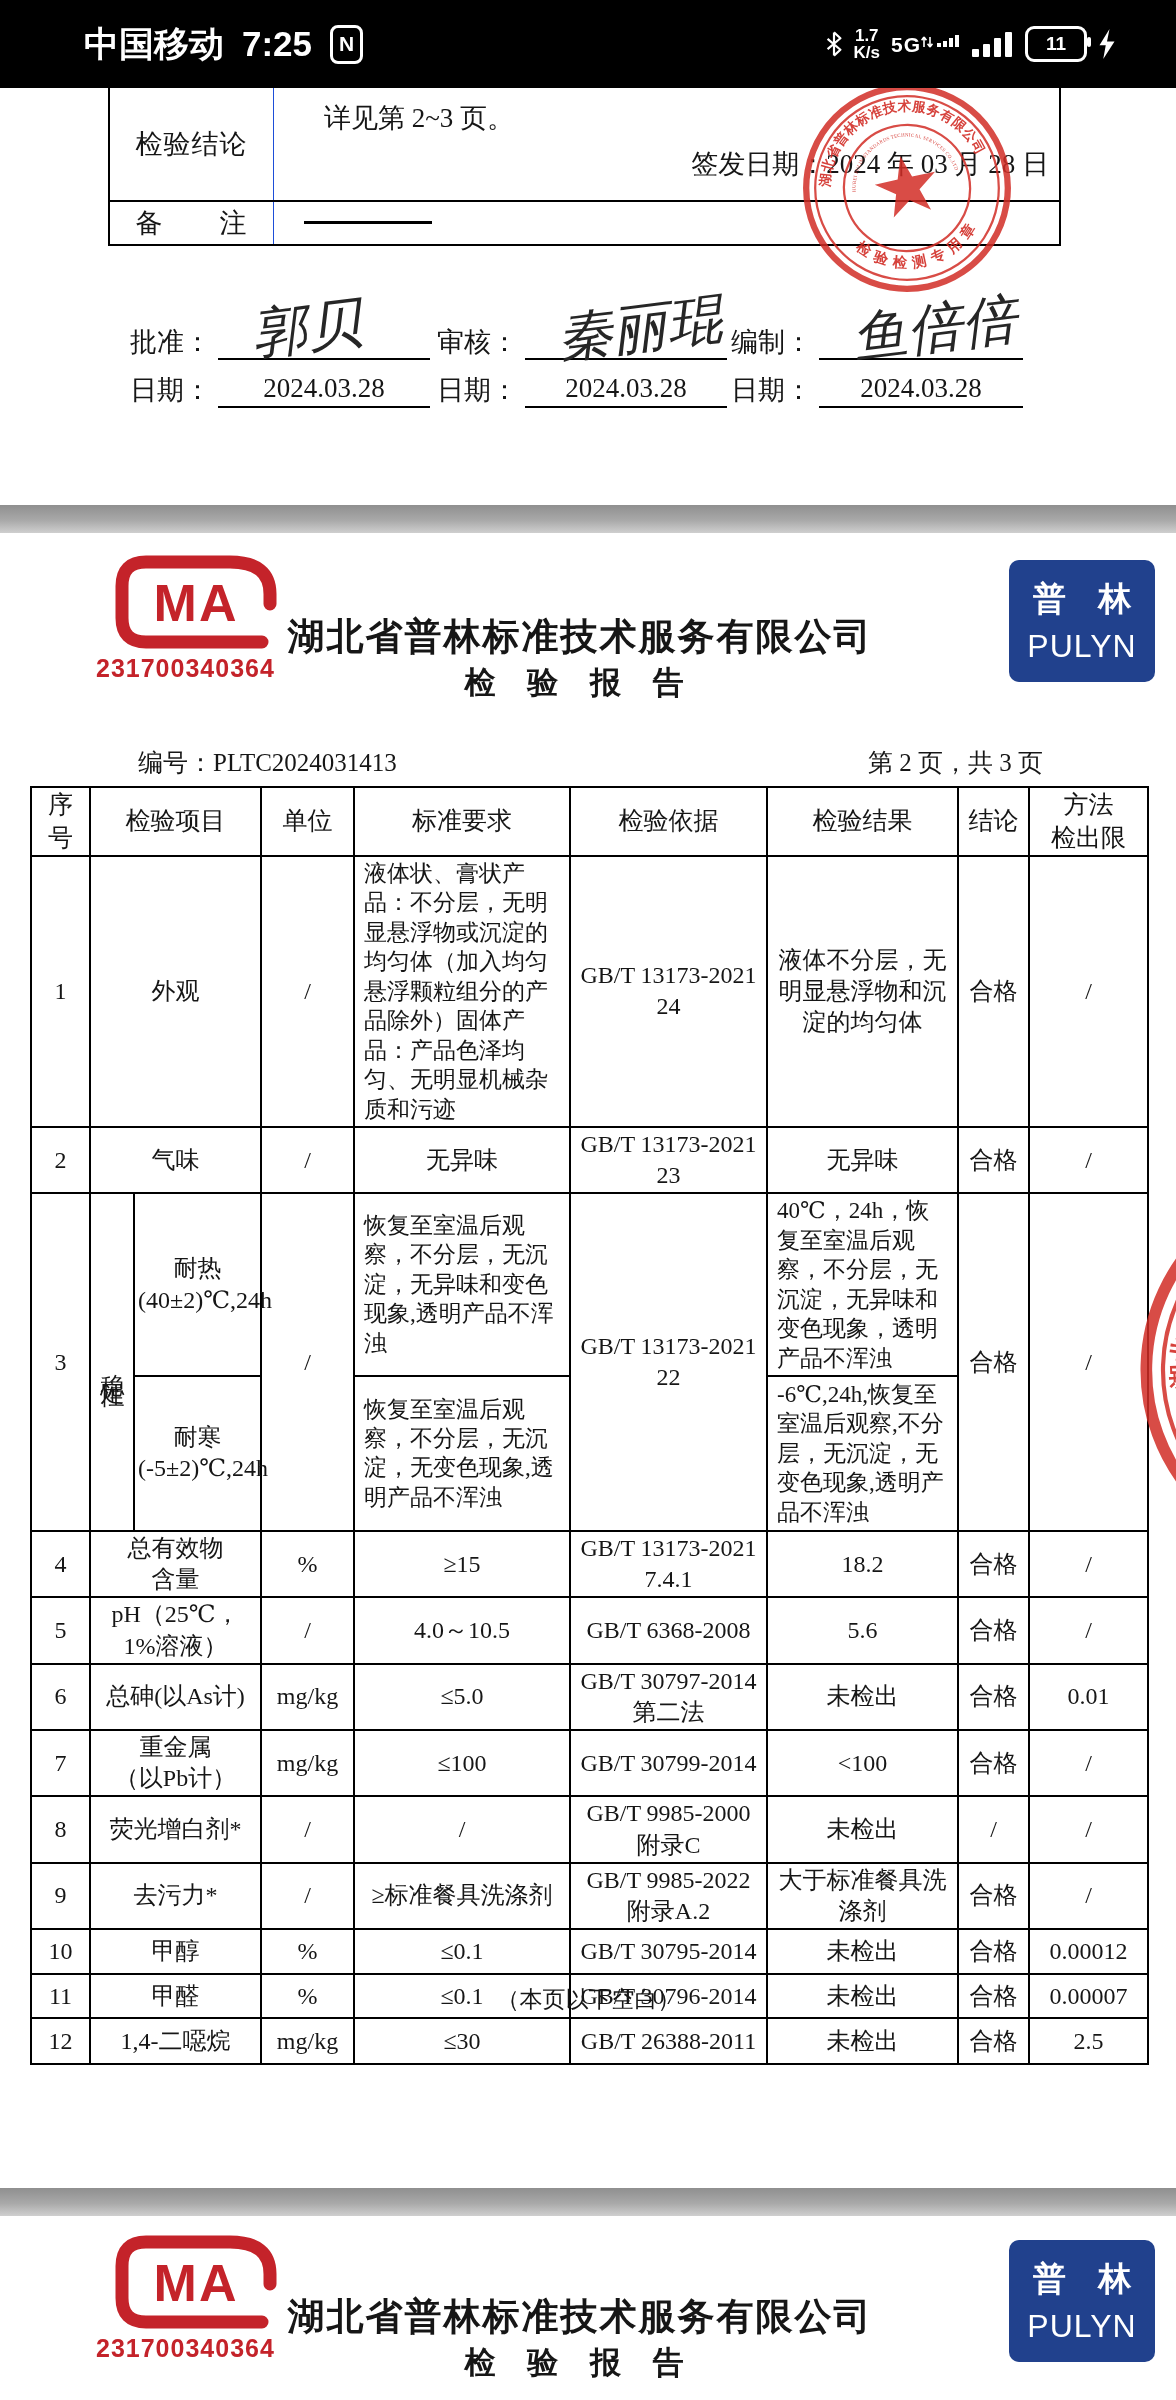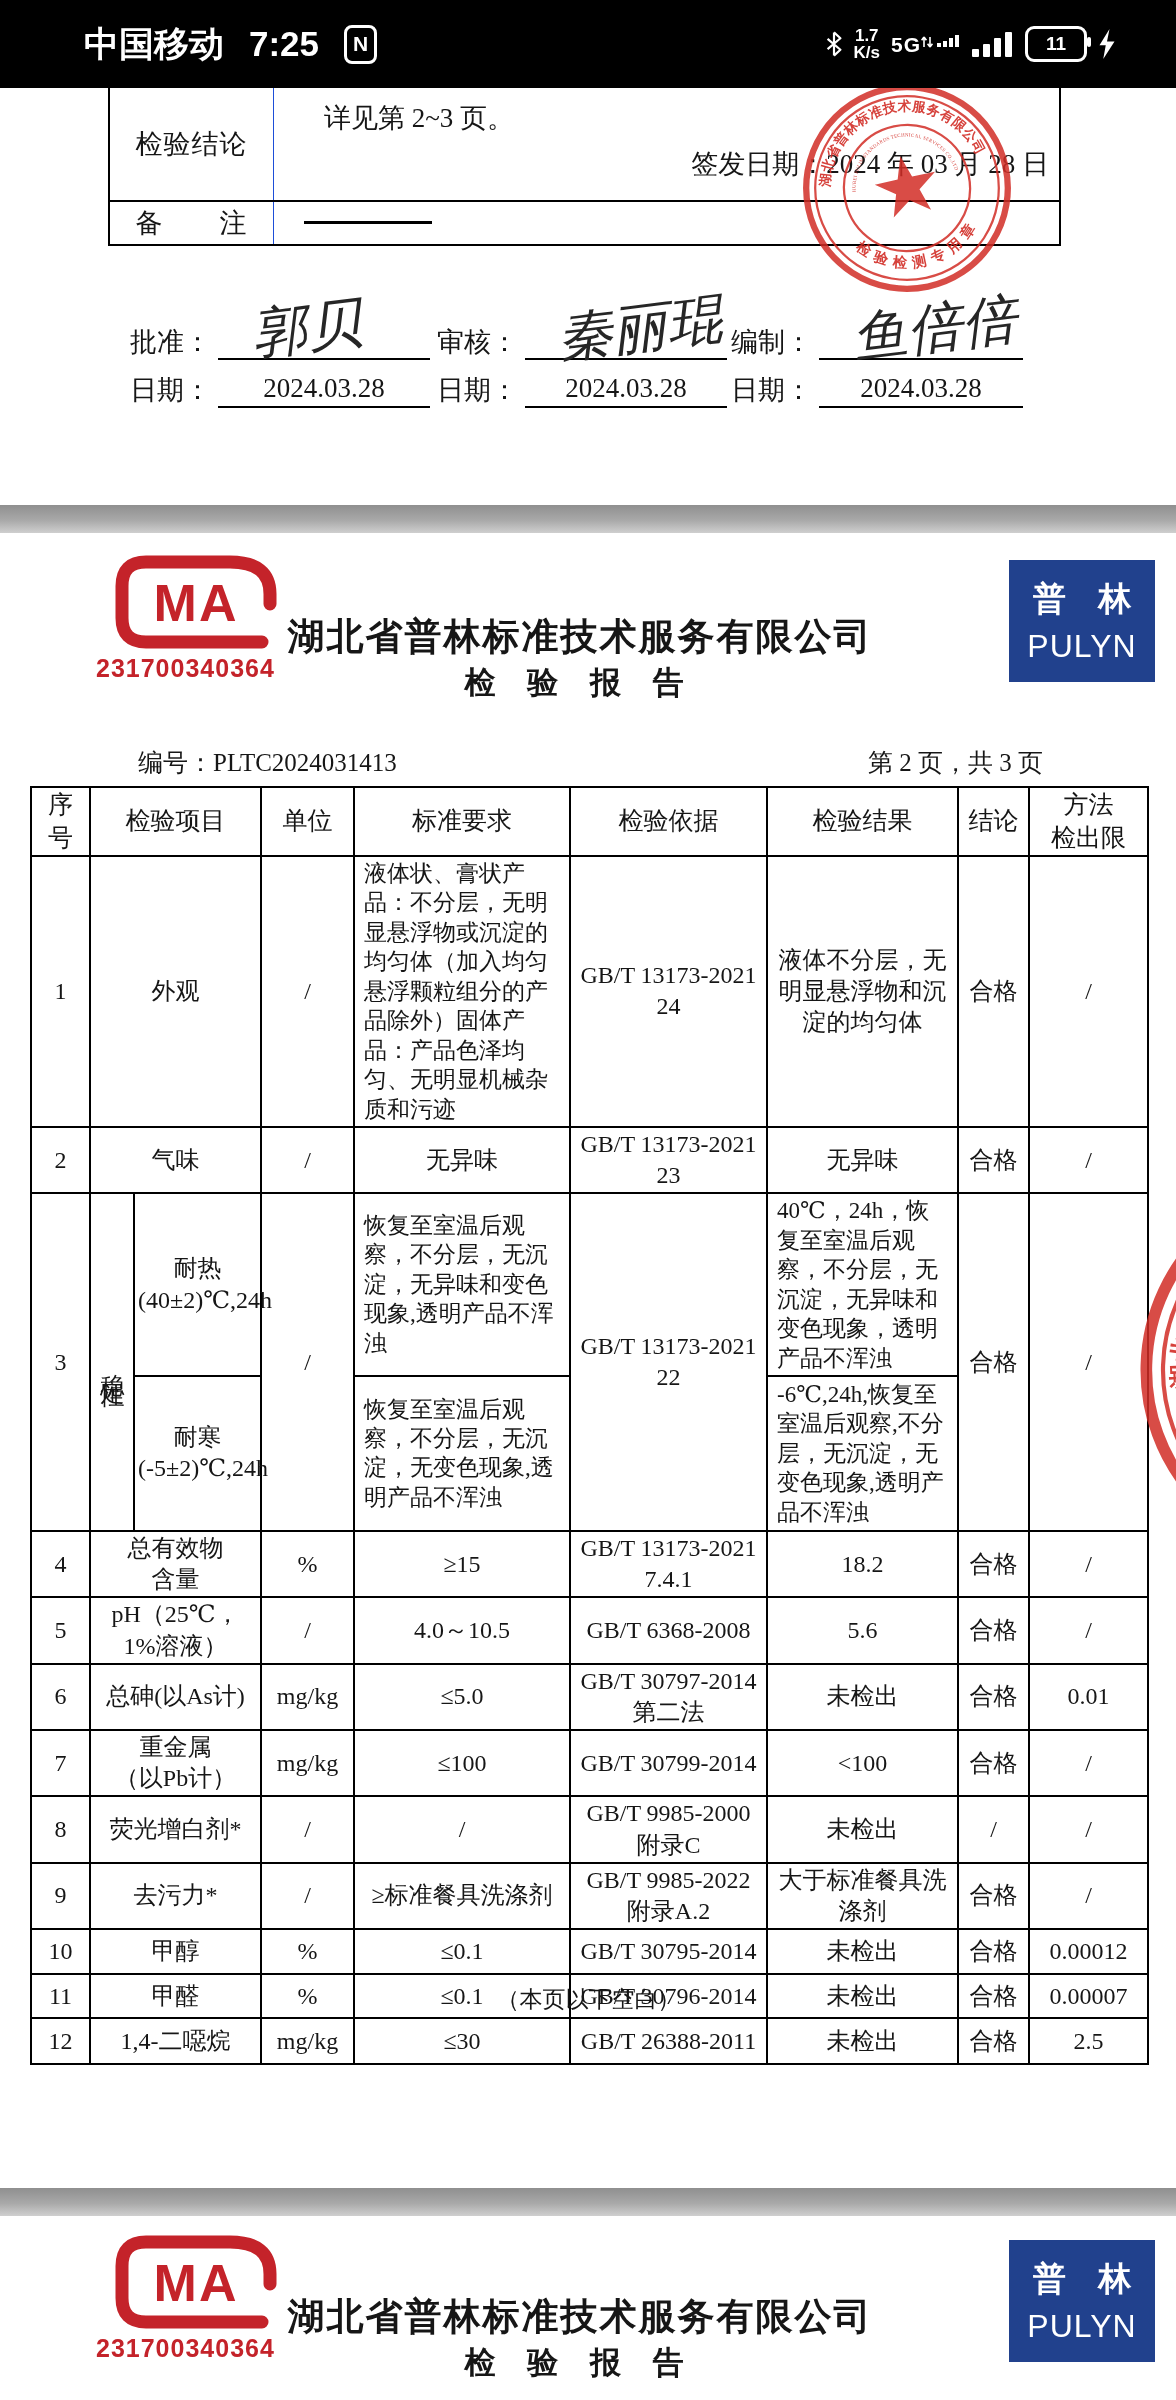--- a/index.html
+++ b/index.html
@@ -2,21 +2,21 @@
 <html><head>
 <meta charset="utf-8">
 <style>
   html,body{margin:0;padding:0;}
   body{position:relative;width:1176px;height:2400px;background:#fff;overflow:hidden;
        font-family:"Liberation Serif","DejaVu Serif",serif;color:#161616;}
 
   
   .statusbar{position:absolute;left:0;top:0;width:1176px;height:88px;background:#000;color:#fff;
     font-family:"Liberation Sans","DejaVu Sans",sans-serif;z-index:30;display:flex;align-items:center;justify-content:space-between;}
-  .sb-left{display:flex;align-items:center;gap:25px;margin-left:84px;font-size:35px;font-weight:bold;}
+  .sb-left{display:flex;align-items:center;gap:18px;margin-left:84px;font-size:35px;font-weight:bold;}
   .nfc{display:inline-flex;align-items:center;justify-content:center;width:27px;height:33px;
     border:3px solid #fff;border-radius:8px;font-size:21px;font-weight:bold;font-style:normal;}
   .nfc i{font-style:normal;}
   .sb-right{display:flex;align-items:center;gap:11px;margin-right:60px;}
   .spd{display:flex;flex-direction:column;align-items:center;font-size:17px;line-height:1.02;font-weight:bold;}
   .net{display:flex;flex-direction:row;align-items:flex-start;line-height:1;}
   .net .g5{font-size:21px;font-weight:bold;letter-spacing:1px;}
   .batt{position:relative;width:56px;height:30px;border:3px solid #fff;border-radius:9px;
     display:flex;align-items:center;justify-content:center;font-size:19px;font-weight:bold;}
   .batt:after{content:"";position:absolute;right:-7px;top:8px;width:4px;height:10px;background:#fff;border-radius:2px;}
@@ -45,21 +45,21 @@
   .pagegap{position:absolute;left:0;width:1176px;height:28px;
     background:linear-gradient(180deg,#8f8f8f 0%,#a9a9a9 55%,#cfcfcf 100%);}
 
   
   .hdr{position:absolute;left:0;width:1176px;height:160px;}
   .cma{position:absolute;left:112px;top:2px;}
   .cma-num{position:absolute;left:96px;top:102px;width:200px;color:#c4232a;
     font-size:25px;font-weight:bold;font-family:"Liberation Sans","DejaVu Sans",sans-serif;letter-spacing:1px;}
   .company{position:absolute;left:280px;top:60px;width:600px;text-align:center;font-size:37px;font-weight:600;letter-spacing:2px;}
   .rpt-title{position:absolute;left:280px;top:110px;width:600px;text-align:center;font-size:31px;font-weight:600;letter-spacing:12px;}
-  .brand{position:absolute;left:1009px;top:8px;width:146px;height:122px;background:#21418d;border-radius:0;
+  .brand{position:absolute;left:1009px;top:8px;width:146px;height:122px;background:#21418d;border-radius:10px;
     color:#fff;display:flex;flex-direction:column;align-items:center;justify-content:center;gap:6px;}
   .brand-cn{font-size:33px;letter-spacing:12px;text-indent:12px;font-weight:600;}
   .brand-en{font-size:32px;font-family:"Liberation Sans","DejaVu Sans",sans-serif;letter-spacing:1px;}
 
   
   .meta-left{position:absolute;left:138px;top:746px;font-size:25px;}
   .meta-right{position:absolute;right:133px;top:746px;font-size:25px;}
 
   
   table.rpt{position:absolute;left:30px;top:786px;width:1117px;border-collapse:collapse;table-layout:fixed;font-size:24px;background:transparent;}

